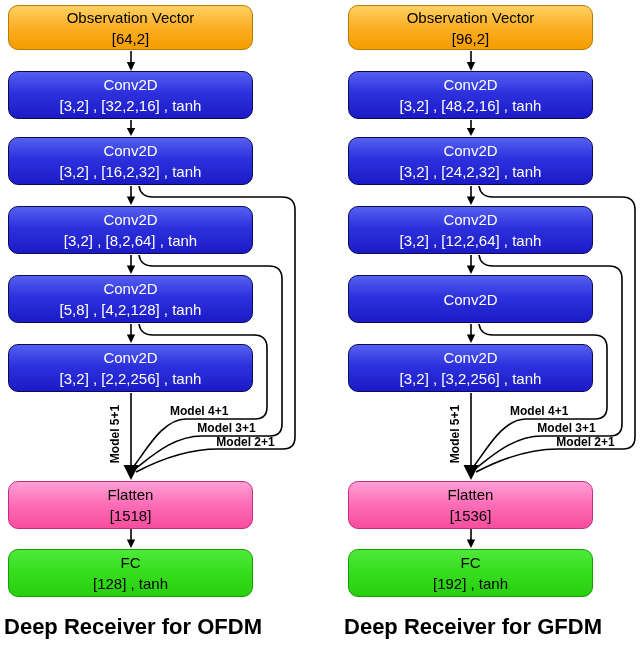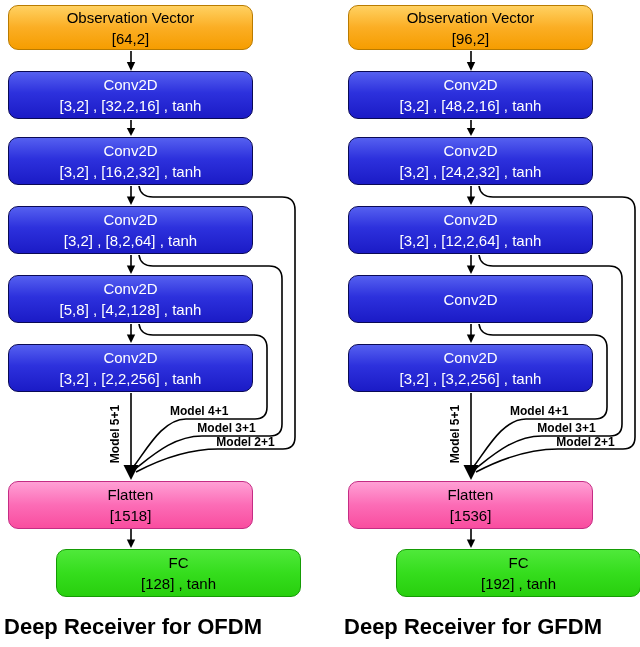--- a/index.html
+++ b/index.html
@@ -28,21 +28,20 @@
   .conv1{top:71px}.conv2{top:137px}.conv3{top:206px}.conv4{top:275px}.conv5{top:344px}
   .flatten{
     top:481px;height:48px;color:#000;
     background:linear-gradient(180deg,#ffa0d5 0%,#fc6cb6 50%,#f94d9f 100%);
     border:1.5px solid #c42c84;
   }
   .fc{
     top:549px;height:48px;color:#000;
     background:linear-gradient(180deg,#4fe93a 0%,#35dd1d 50%,#28cf0e 100%);
     border:1.5px solid #159b04;
-    margin-left:48px;
   }
   .caption{
     position:absolute;top:614px;left:-22px;width:310px;text-align:center;
     font-size:22px;font-weight:bold;color:#000;white-space:nowrap;z-index:2;
   }
   .skip-label{
     position:absolute;font-size:12px;font-weight:bold;color:#000;
     white-space:nowrap;z-index:3;
   }
   .lbl-m5{left:77px;top:427px;width:76px;text-align:center;transform:rotate(-90deg);}

